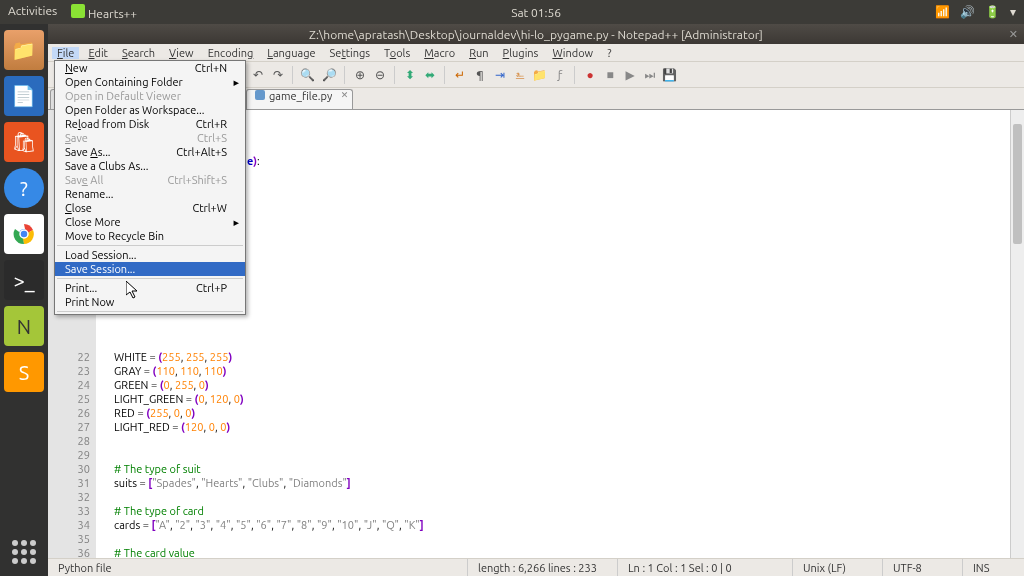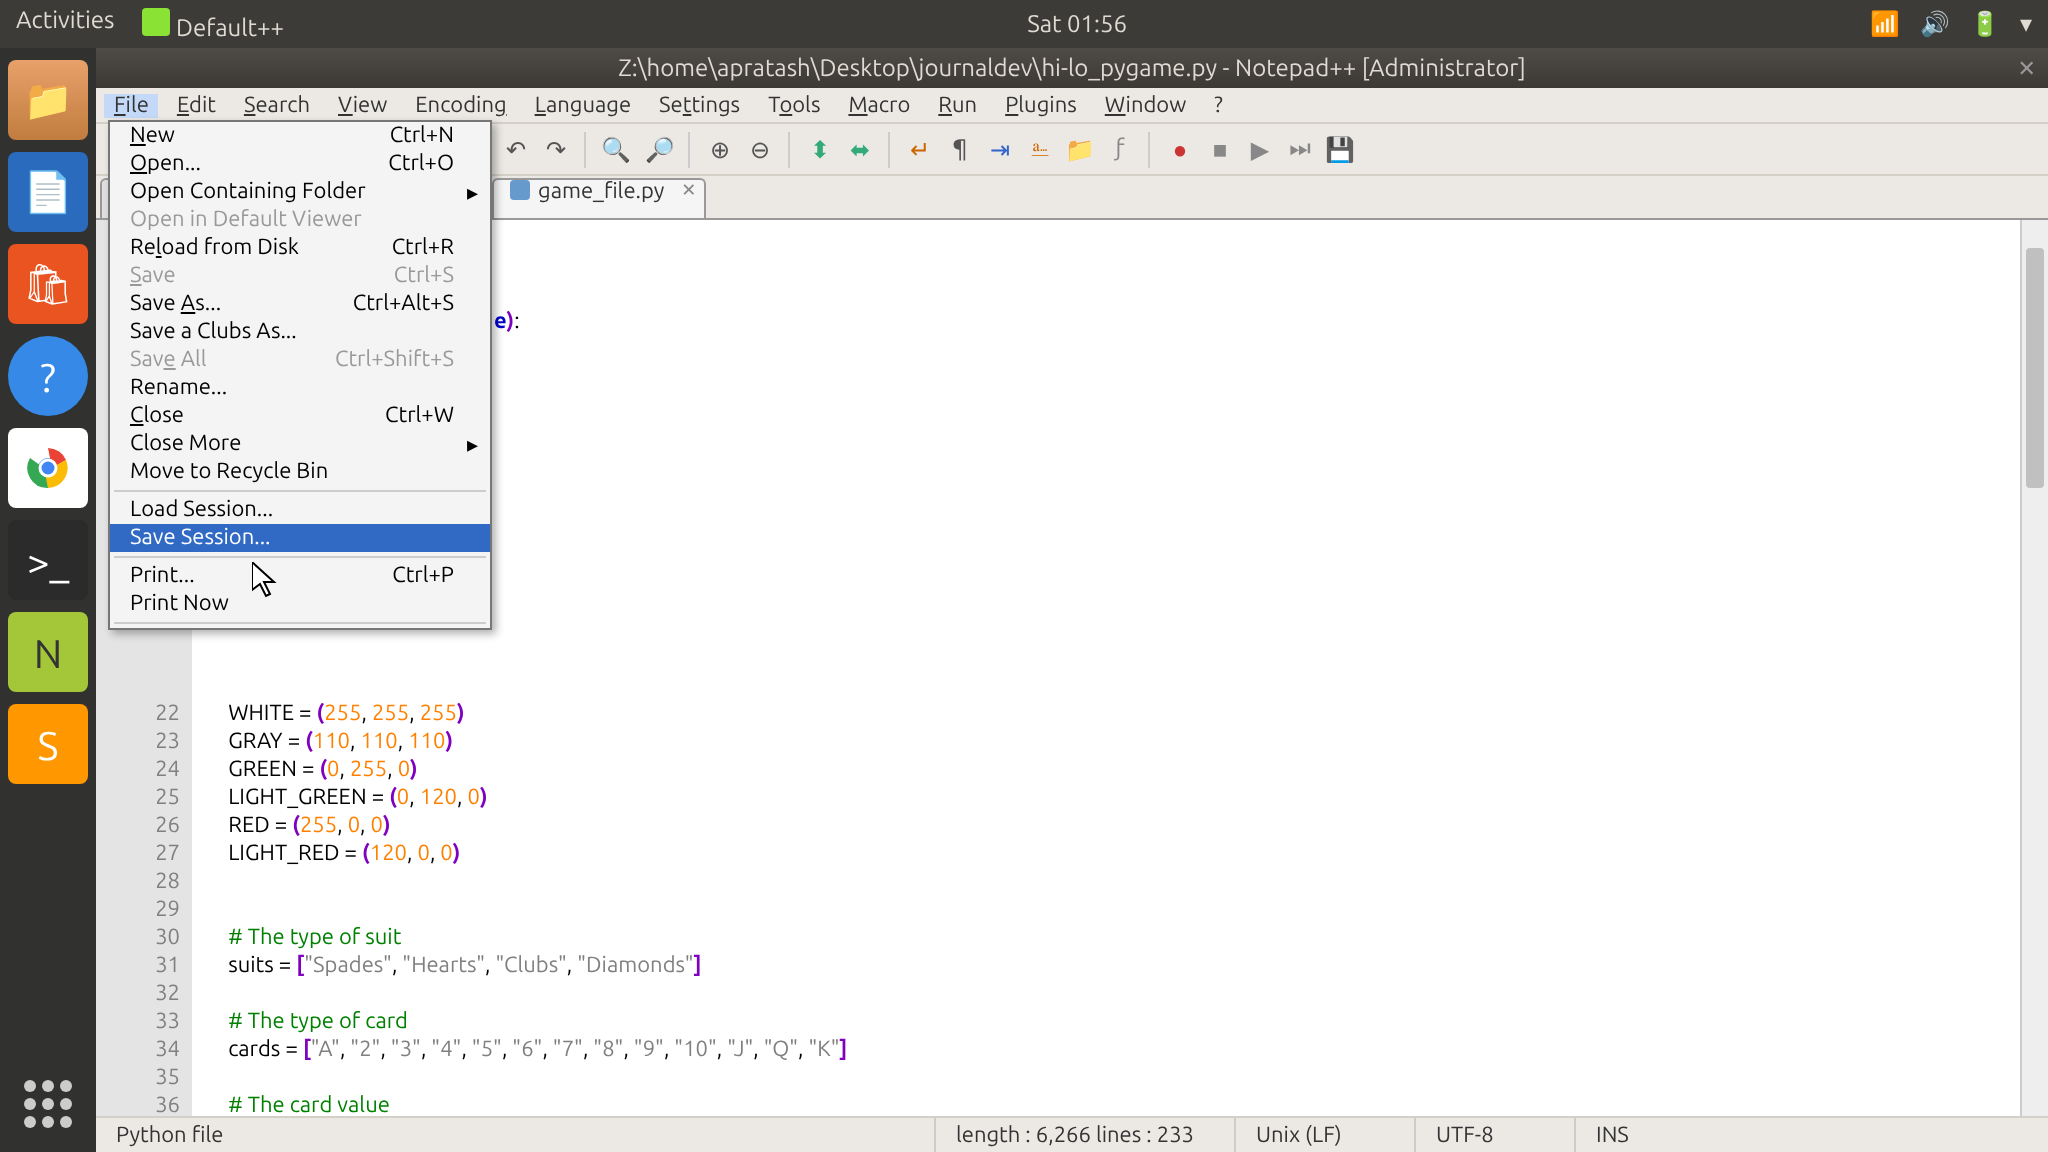--- a/index.html
+++ b/index.html
@@ -56,21 +56,21 @@
 .cursor { position: absolute; left: 126px; top: 281px; z-index: 200; }
 .scrollbar-v { position: absolute; right: 0; top: 0; bottom: 0; width: 14px; background: #eee; border-left: 1px solid #ccc; }
 .scrollbar-v .thumb { position: absolute; left: 2px; right: 2px; top: 14px; height: 120px; background: #c0c0c0; border-radius: 2px; }
 </style>
 </head>
 <body>
 
 <div class="top-bar">
   <div class="top-bar-left">
     <span>Activities</span>
-    <span><span class="npp-ic"></span> <span>Default++</span></span>
+    <span><span class="npp-ic"></span> <span>Hearts++</span></span>
   </div>
   <div>Sat 01:56</div>
   <div class="top-bar-right">
     <span>📶</span>
     <span>🔊</span>
     <span>🔋</span>
     <span>▾</span>
   </div>
 </div>
 
@@ -169,41 +169,41 @@
   <div class="editor">
     <div class="gutter"><br><br><br><br><br><br><br><br><br><br><br><br><br><br><br><br><br>22<br>23<br>24<br>25<br>26<br>27<br>28<br>29<br>30<br>31<br>32<br>33<br>34<br>35<br>36<br>37<br>38<br>39<br>40<br>41</div>
     <div class="code"><br><br><br><span style="margin-left:143px"><span class="kw">e</span><span class="br">)</span>:</span><br><br><br><br><br><br><br><br><br><br><br><br><br><br>    WHITE <span class="op">=</span> <span class="br">(</span><span class="nm">255</span>, <span class="nm">255</span>, <span class="nm">255</span><span class="br">)</span><br>    GRAY <span class="op">=</span> <span class="br">(</span><span class="nm">110</span>, <span class="nm">110</span>, <span class="nm">110</span><span class="br">)</span><br>    GREEN <span class="op">=</span> <span class="br">(</span><span class="nm">0</span>, <span class="nm">255</span>, <span class="nm">0</span><span class="br">)</span><br>    LIGHT_GREEN <span class="op">=</span> <span class="br">(</span><span class="nm">0</span>, <span class="nm">120</span>, <span class="nm">0</span><span class="br">)</span><br>    RED <span class="op">=</span> <span class="br">(</span><span class="nm">255</span>, <span class="nm">0</span>, <span class="nm">0</span><span class="br">)</span><br>    LIGHT_RED <span class="op">=</span> <span class="br">(</span><span class="nm">120</span>, <span class="nm">0</span>, <span class="nm">0</span><span class="br">)</span><br><br><br>    <span class="cm"># The type of suit</span><br>    suits <span class="op">=</span> <span class="br">[</span><span class="st">"Spades"</span>, <span class="st">"Hearts"</span>, <span class="st">"Clubs"</span>, <span class="st">"Diamonds"</span><span class="br">]</span><br><br>    <span class="cm"># The type of card</span><br>    cards <span class="op">=</span> <span class="br">[</span><span class="st">"A"</span>, <span class="st">"2"</span>, <span class="st">"3"</span>, <span class="st">"4"</span>, <span class="st">"5"</span>, <span class="st">"6"</span>, <span class="st">"7"</span>, <span class="st">"8"</span>, <span class="st">"9"</span>, <span class="st">"10"</span>, <span class="st">"J"</span>, <span class="st">"Q"</span>, <span class="st">"K"</span><span class="br">]</span><br><br>    <span class="cm"># The card value</span><br>    cards_values  : , :, :, :, :, :, :, :, :, :, :, :, :<br><br>    <br>    deck  </div>
     <div class="scrollbar-v">
         <div class="thumb"></div>
       </div>
   </div>
   <div class="statusbar">
     <div style="flex:0 0 420px">Python file</div>
     <div style="flex:0 0 150px">length : 6,266    lines : 233</div>
+    <div style="flex:0 0 175px">Ln : 1    Col : 1    Sel : 0 | 0</div>
     <div style="flex:0 0 90px">Unix (LF)</div>
     <div style="flex:0 0 80px">UTF-8</div>
     <div style="flex:1;border:none">INS</div>
   </div>
 </div>
 
 <div class="dropdown">
   <div class="item">
       <span><u>N</u>ew</span>
       <span>Ctrl+N</span>
     </div>
   <div class="item">
-      <span><u>O</u>pen...</span>
-      <span>Ctrl+O</span>
-    </div>
-  <div class="item">
       <span>Open Containing Folder</span>
       <span class="arrow">▸</span>
     </div>
   <div class="item disabled">
       <span>Open in Default Viewer</span>
+    </div>
+  <div class="item">
+      <span>Open Folder as Workspace...</span>
     </div>
   <div class="item">
       <span>Re<u>l</u>oad from Disk</span>
       <span>Ctrl+R</span>
     </div>
   <div class="item disabled">
       <span><u>S</u>ave</span>
       <span>Ctrl+S</span>
     </div>
   <div class="item">

